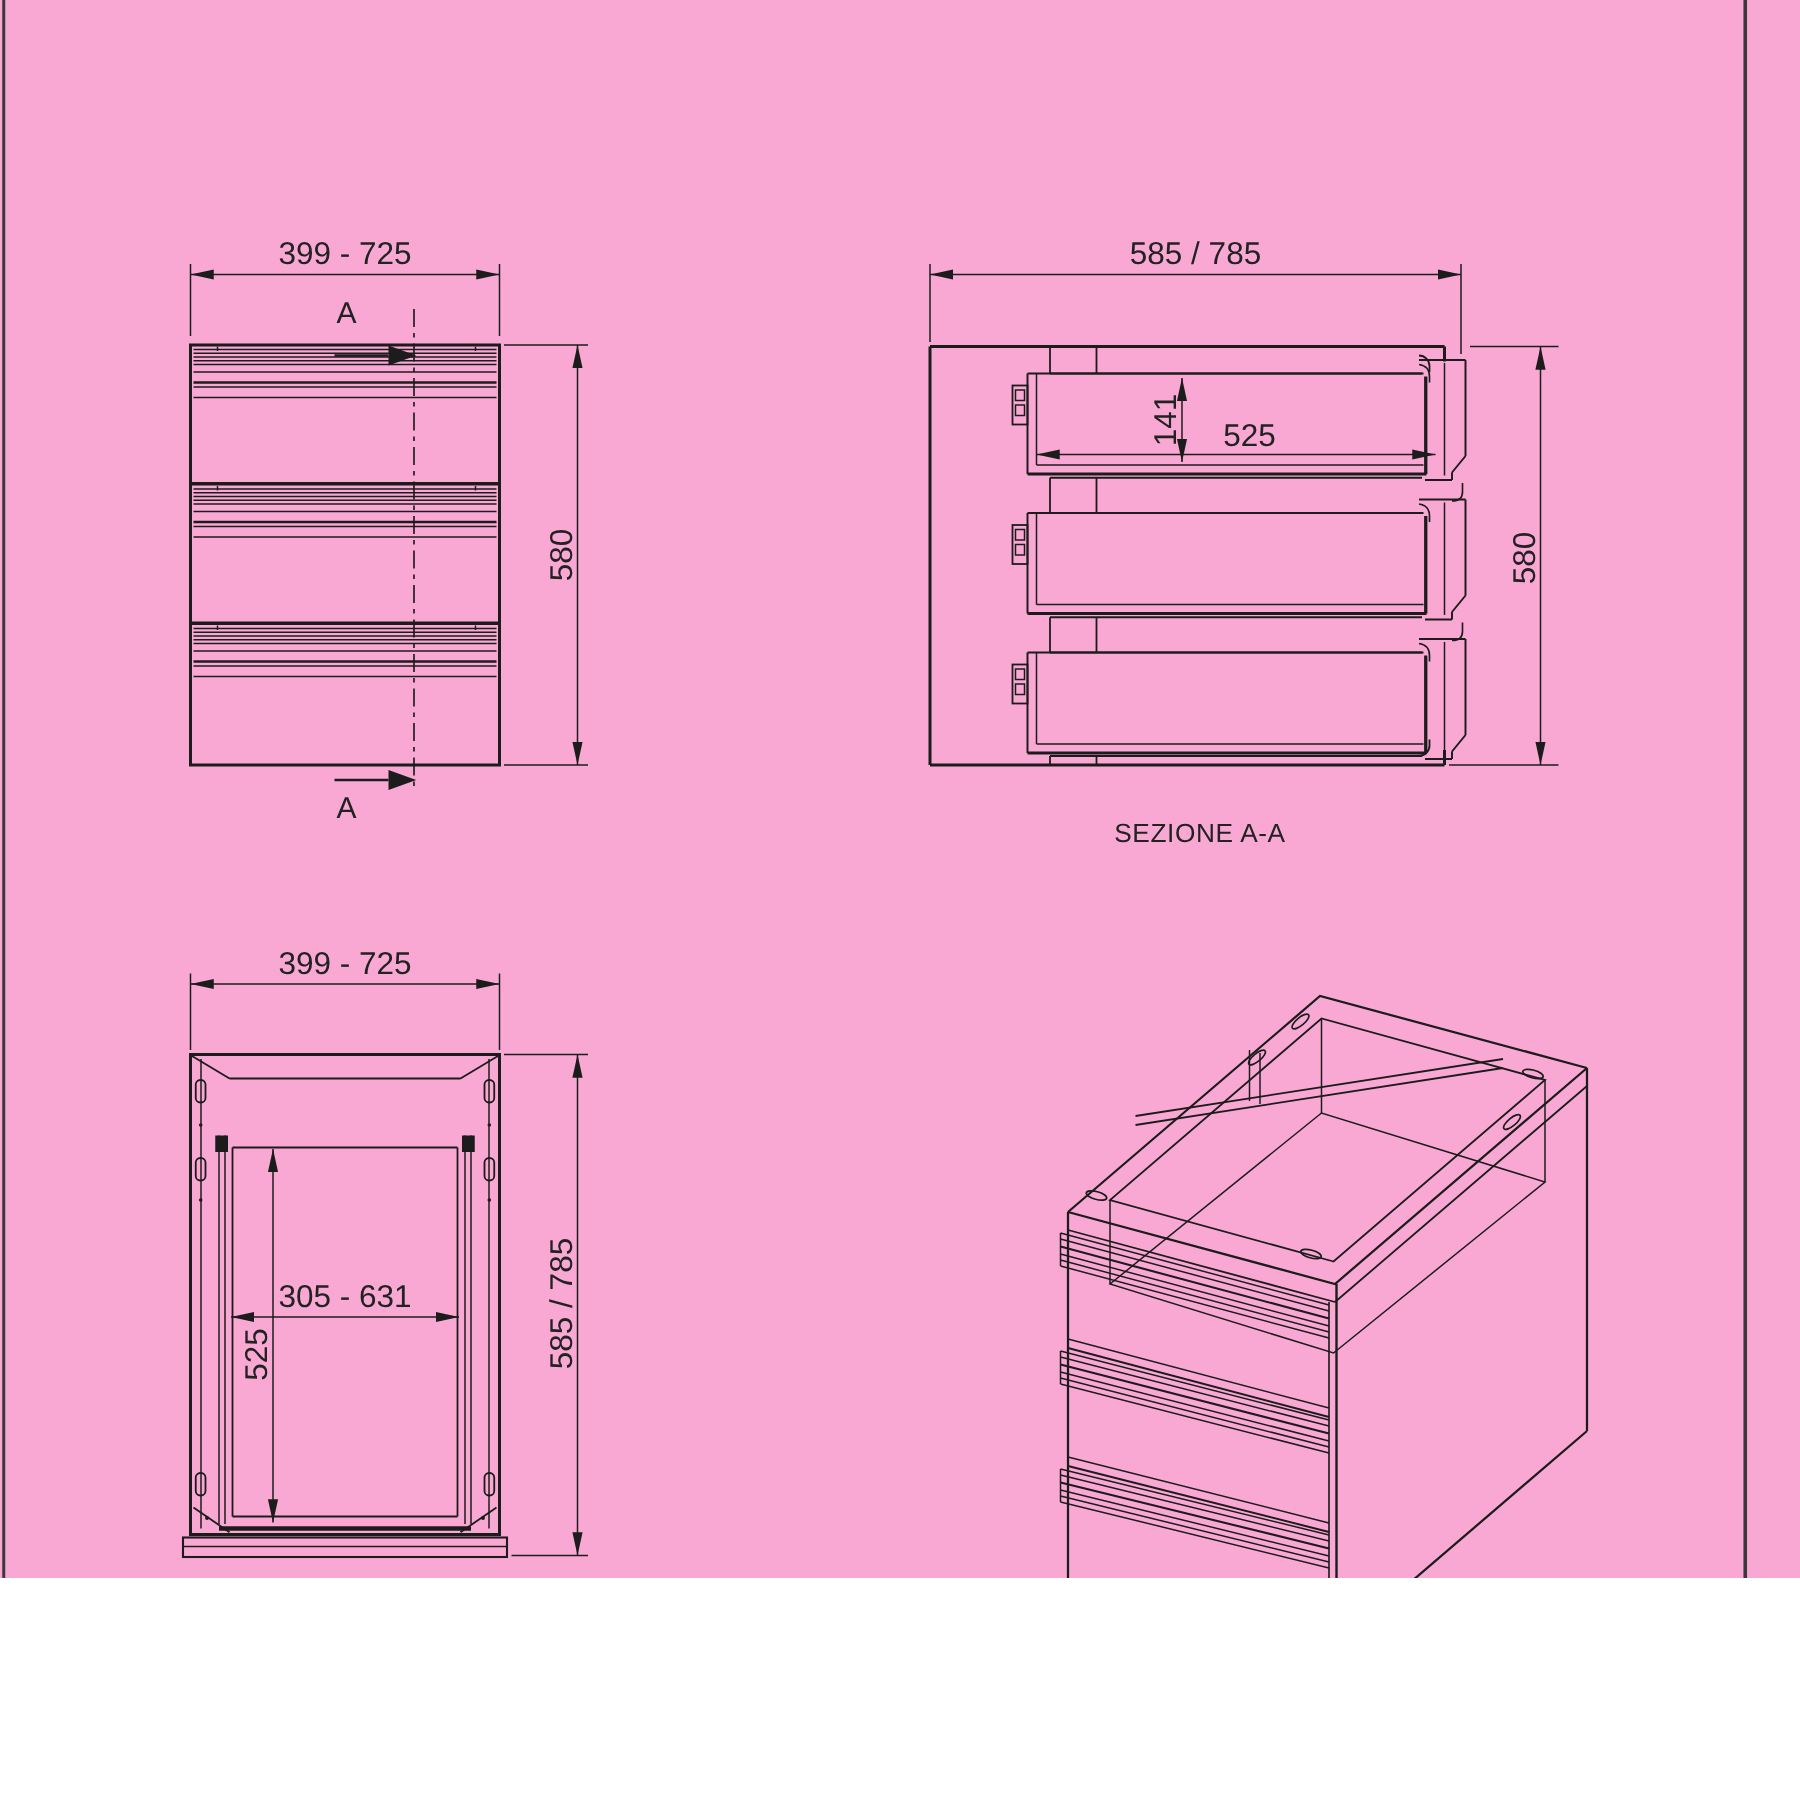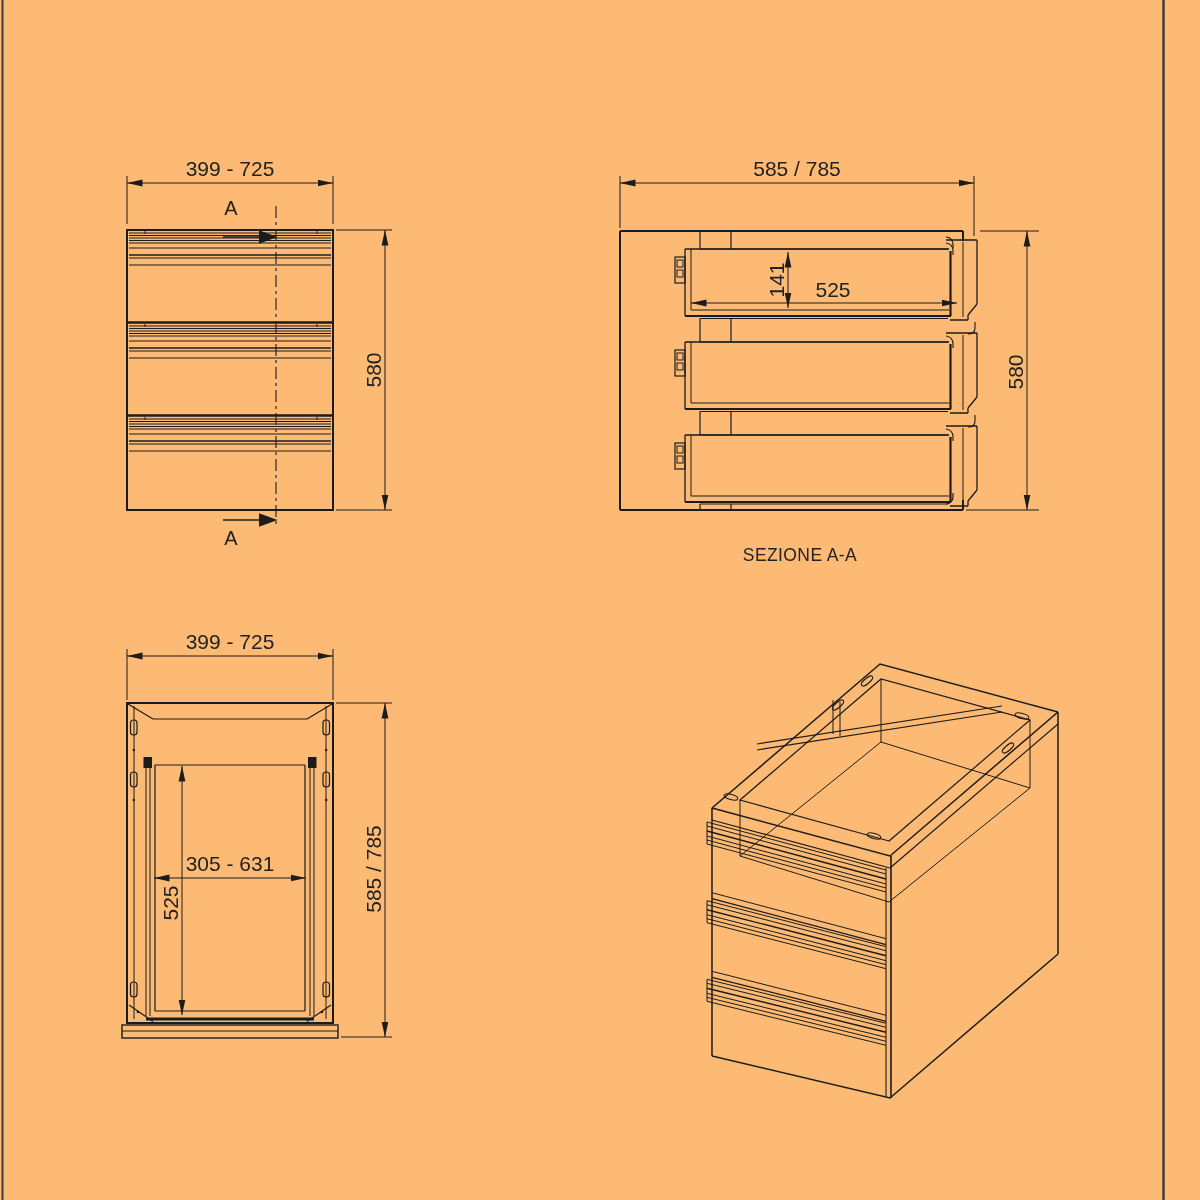--- a/index.html
+++ b/index.html
@@ -1,16 +1,16 @@
 <!DOCTYPE html>
 <html><head>
 <meta charset="utf-8">
 <style>
   html,body{margin:0;padding:0;background:#ffffff;}
-  #stage{position:relative;width:1200px;height:1200px;background:#fdba74;overflow:hidden;
+  #stage{position:relative;width:1200px;height:1052px;background:#f9a8d4;overflow:hidden;
          font-family:"Liberation Sans", sans-serif;text-align:center;}
   svg{position:absolute;left:0;top:0;}
   path,rect.s,ellipse,line,circle.s{stroke:#1c1c1c;fill:none;}
   .w1{stroke-width:1}
   .w11{stroke-width:1.1}
   .w12{stroke-width:1.2}
   .w13{stroke-width:1.3}
   .w14{stroke-width:1.4}
   .w15{stroke-width:1.5}
   .w16{stroke-width:1.6}

